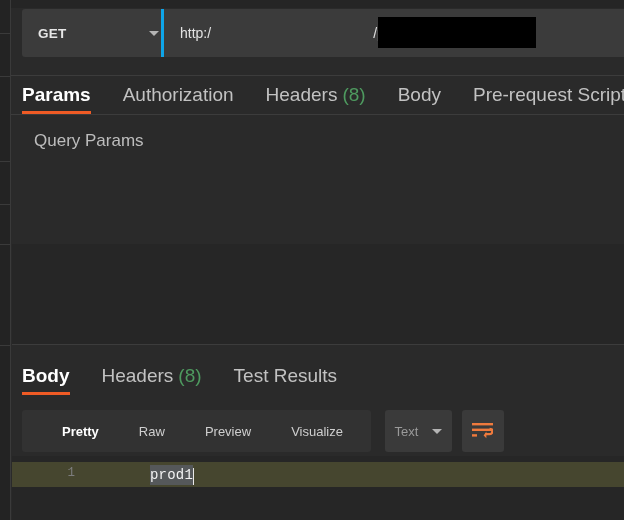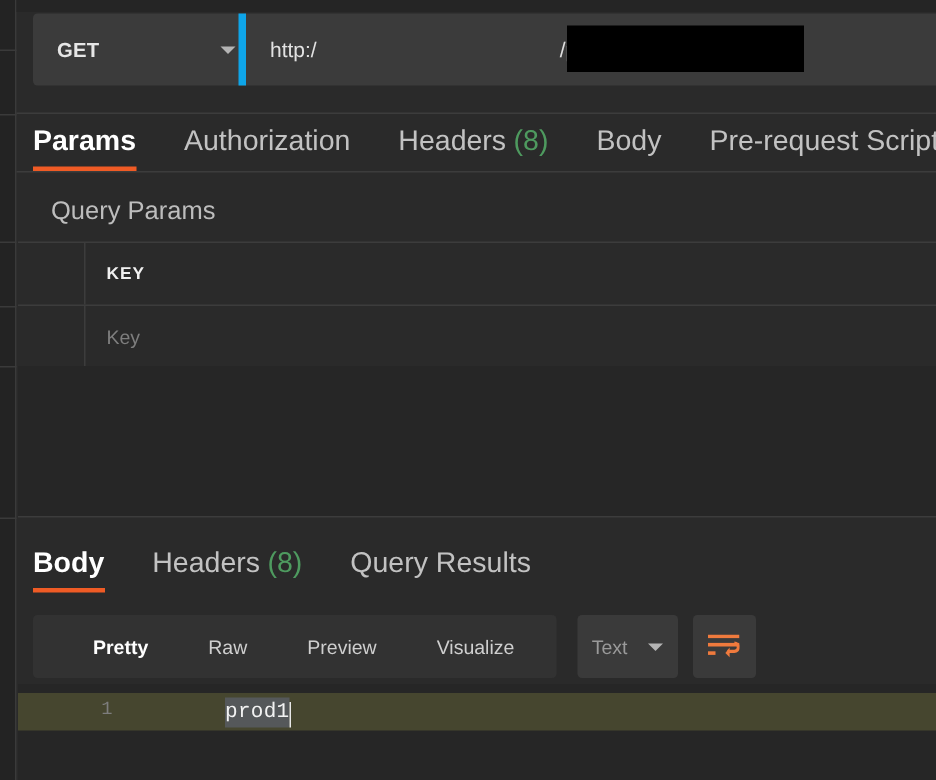--- a/index.html
+++ b/index.html
@@ -61,21 +61,21 @@
     display: flex;
     align-items: stretch;
   }
   .method {
     width: 142px;
     display: flex;
     align-items: center;
     justify-content: space-between;
     padding: 0 2px 0 16px;
     box-sizing: border-box;
-    border-right: 5px solid #0ea5e9;
+    border-right: 3px solid #0ea5e9;
     cursor: pointer;
   }
   .method-label {
     font-size: 13.5px;
     font-weight: bold;
     color: #e6e6e6;
     letter-spacing: .2px;
   }
   .caret {
     width: 0; height: 0;
@@ -350,48 +350,34 @@
       <span>Body</span>
     </div>
     <div class="tab">
       <span>Pre-request Script</span>
     </div>
   </div>
   <div class="hr" style="top:114px"></div>
 
   <div class="qp-title">Query Params</div>
 
-  <div class="params-table">
-    <div class="prow">
-      <div class="pcell-check"></div>
-      <div class="pcell-key">
-        <span class="th">KEY</span>
-      </div>
-    </div>
-    <div class="prow">
-      <div class="pcell-check"></div>
-      <div class="pcell-key">
-        <span class="ph">Key</span>
-      </div>
-    </div>
-  </div>
 
   <div class="filler"></div>
 
   <div class="res-tabs">
     <div class="tab active">
       <span>Body</span>
       <span class="underline"></span>
     </div>
     <div class="tab">
       <span>Headers</span>
       <span class="count">(8)</span>
     </div>
     <div class="tab">
-      <span>Query Results</span>
+      <span>Test Results</span>
     </div>
   </div>
 
   <div class="fmtbar">
     <div class="seg">
       <span class="seg-item active">Pretty</span>
       <span class="seg-item">Raw</span>
       <span class="seg-item">Preview</span>
       <span class="seg-item">Visualize</span>
     </div>

